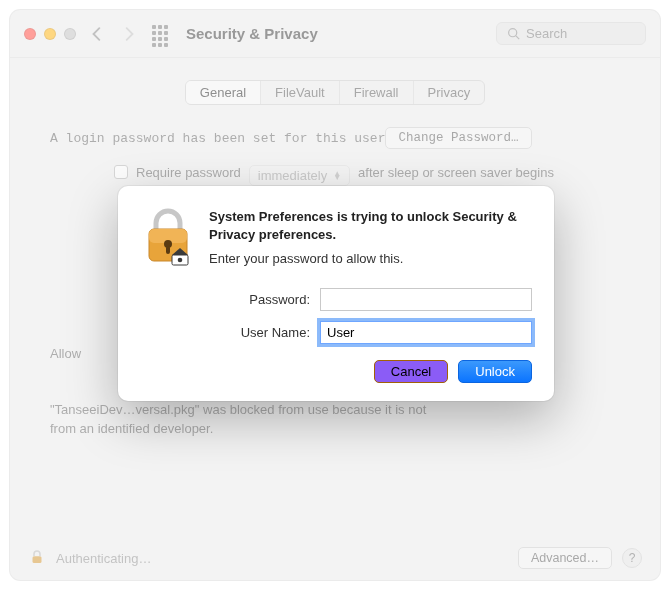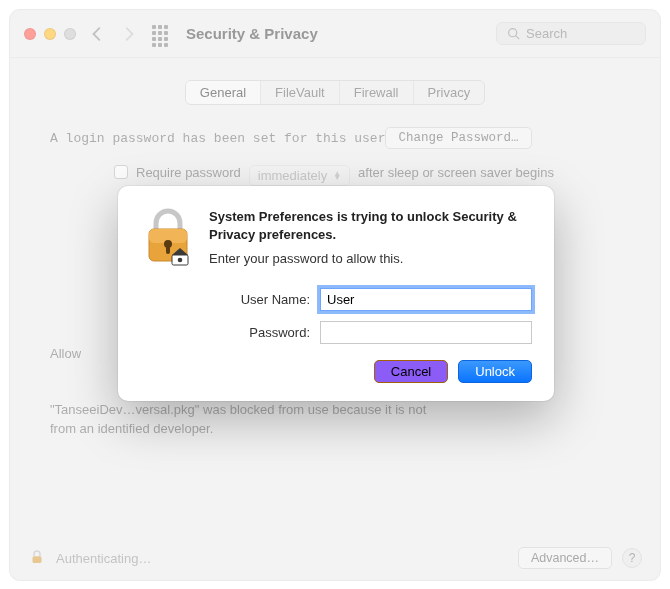--- a/index.html
+++ b/index.html
@@ -222,26 +222,26 @@
       </svg>
     </div>
     <div>
       <div class="modal-title">System Preferences is trying to unlock Security &amp; Privacy preferences.</div>
       <div class="modal-sub">Enter your password to allow this.</div>
     </div>
   </div>
 
   <div class="form">
     <div class="form-row">
+      <label>Password:</label>
+      <input type="password" value="" style="">
+    </div>
+    <div class="form-row">
       <label>User Name:</label>
       <input class="focused" type="text" value="User" style="">
-    </div>
-    <div class="form-row">
-      <label>Password:</label>
-      <input type="password" value="" style="">
     </div>
   </div>
 
   <div class="modal-buttons">
     <button class="btn">Cancel</button>
     <button class="btn primary">Unlock</button>
   </div>
 </div>
 
 </body></html>

